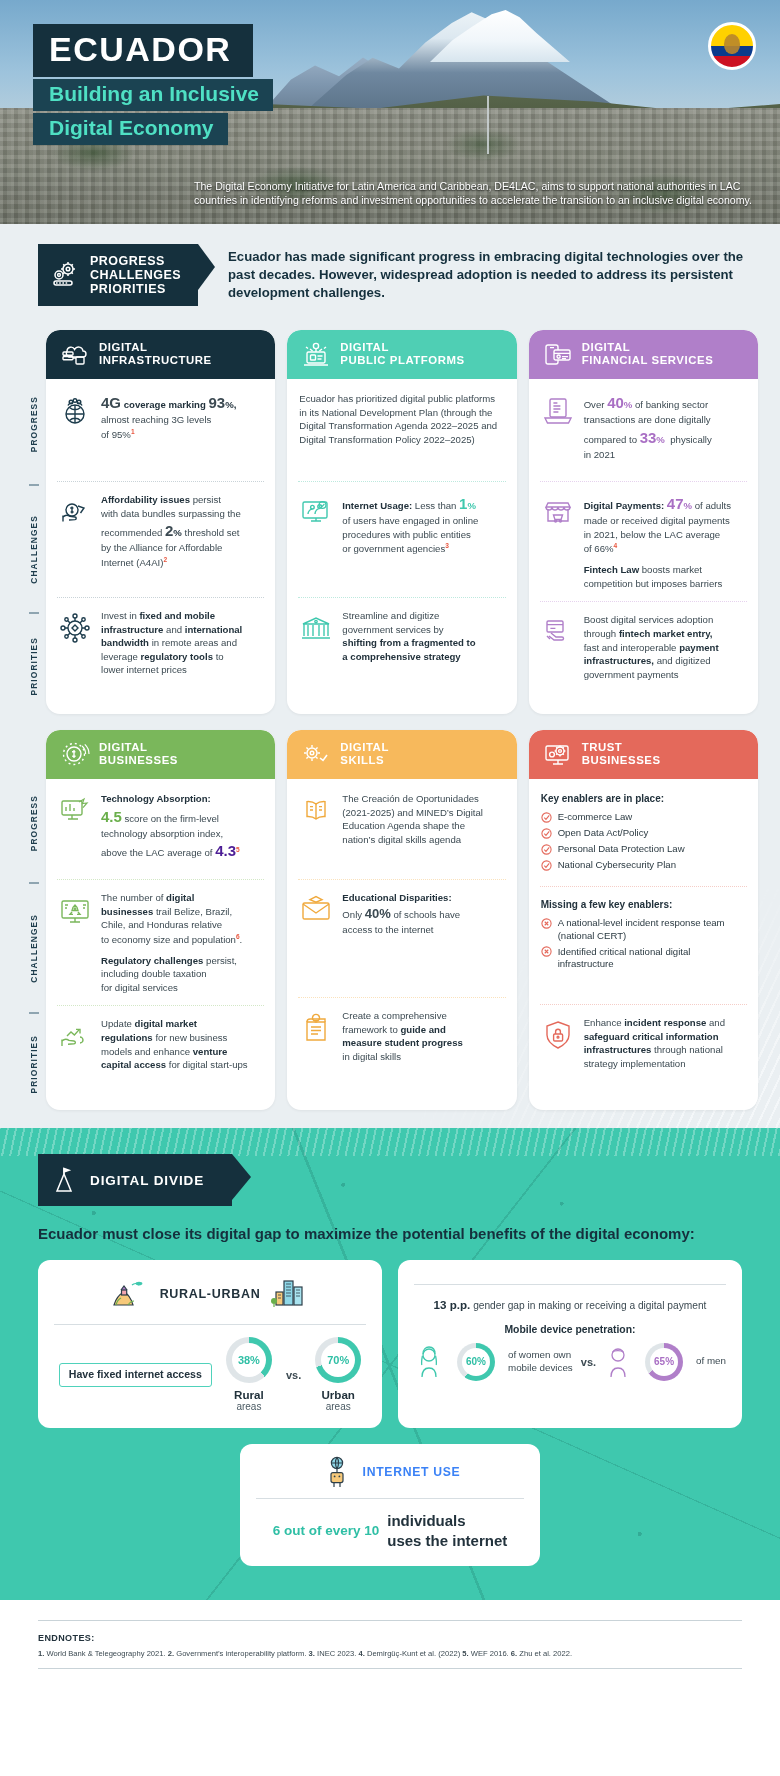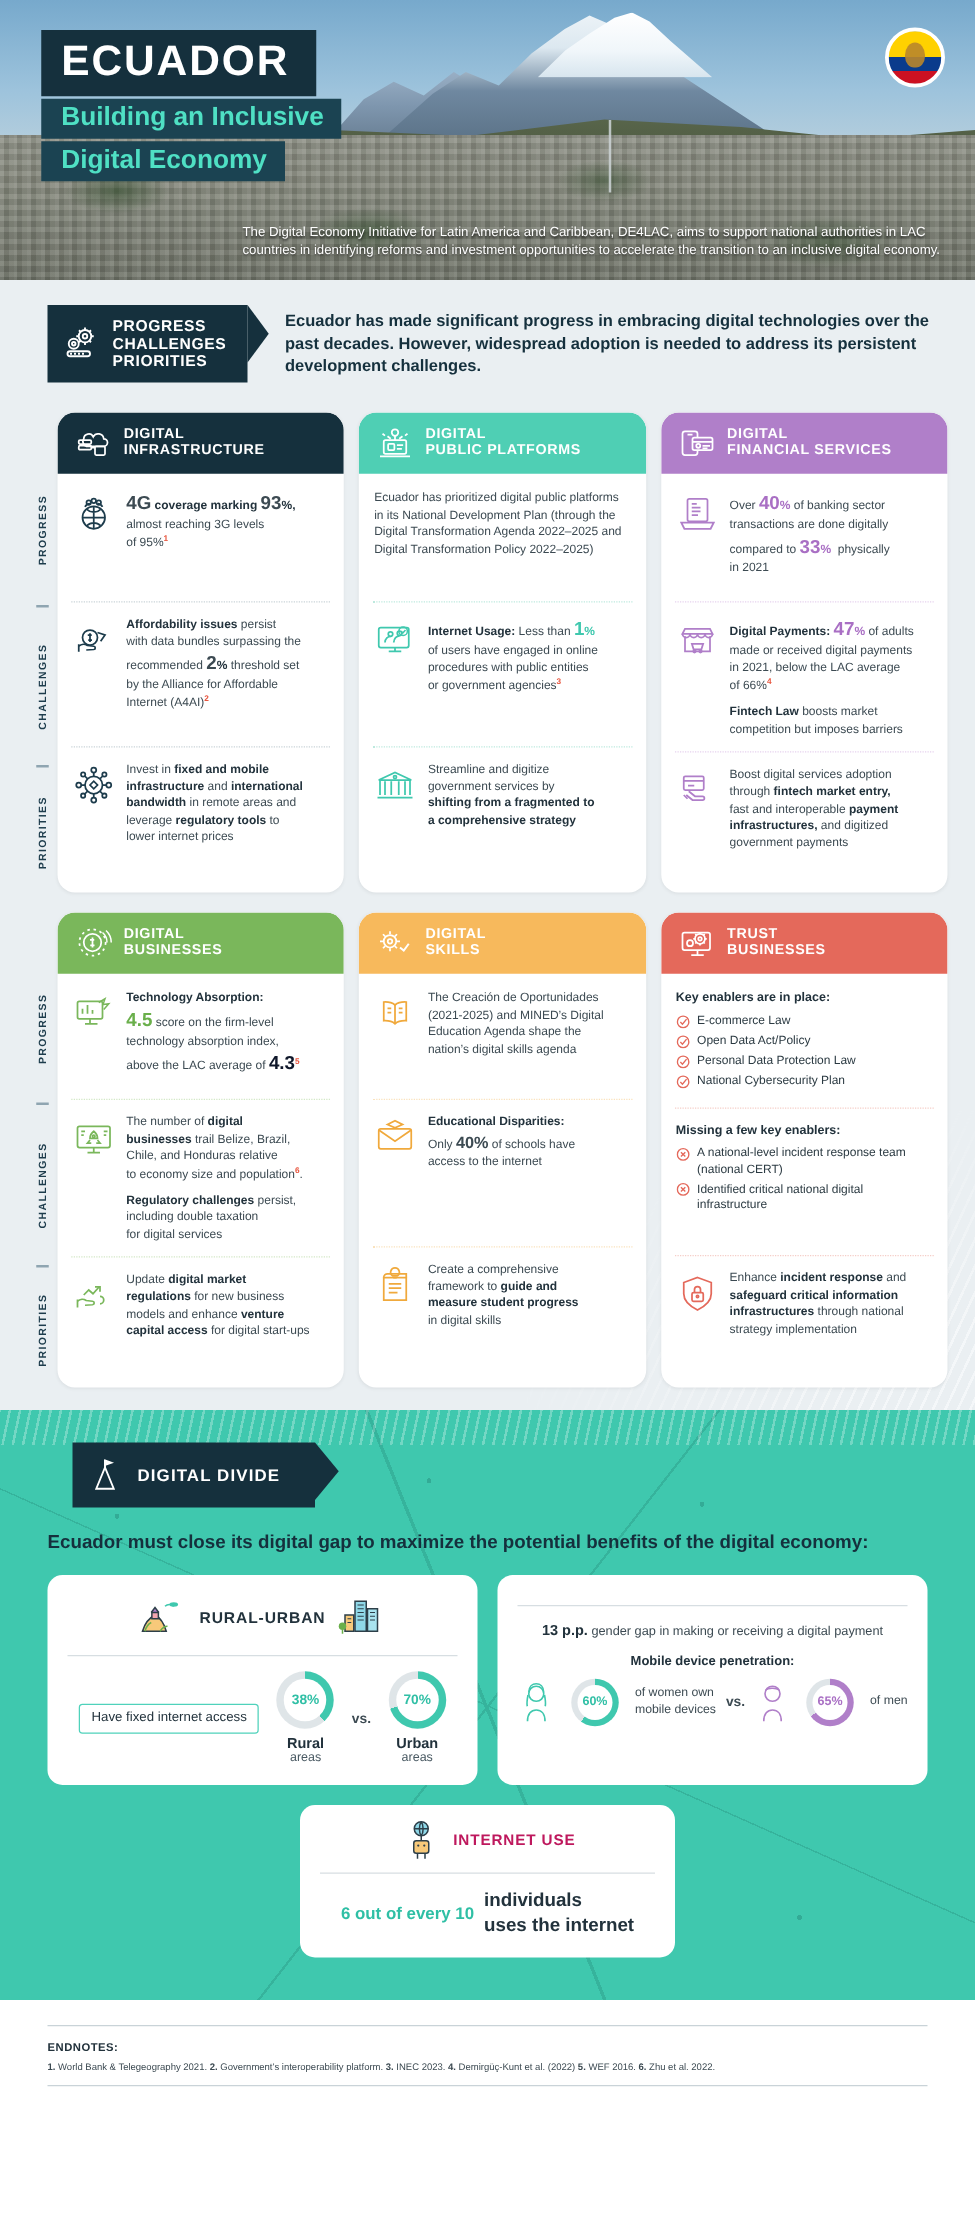--- a/index.html
+++ b/index.html
@@ -200,21 +200,21 @@
       linear-gradient(68deg, transparent 49.7%, #0d4a44 49.7%, #0d4a44 50%, transparent 50%),
       linear-gradient(-52deg, transparent 49.8%, #0d4a44 49.8%, #0d4a44 50%, transparent 50%),
       linear-gradient(24deg, transparent 49.85%, #0d4a44 49.85%, #0d4a44 50%, transparent 50%);
   }
   .divide .topwave{
     position:absolute; left:0; top:-6px; width:100%; height:34px;
     background: repeating-linear-gradient(102deg, rgba(255,255,255,.55) 0 2px, transparent 2px 8px);
     opacity:.5;
   }
   .dd-tag {
-    position:relative; margin-left:58px;
+    position:relative; margin-left:38px;
     background:#15303d; color:#fff;
     display:inline-flex; align-items:center; gap:10px;
     padding: 12px 28px 12px 14px; z-index:3;
   }
   .dd-tag:after{
     content:""; position:absolute; right:-19px; top:0;
     border-top:23px solid transparent; border-bottom:23px solid transparent;
     border-left:19px solid #15303d;
   }
   .dd-tag .t { font-size:13.5px; font-weight:700; letter-spacing:.9px; }
@@ -224,21 +224,21 @@
   }
   .dd-cards { display:flex; gap:16px; padding: 0 38px; position:relative; z-index:3; }
   .dd-card { background:#fff; border-radius:12px; padding:14px 16px 16px 16px; flex:1; }
   .dd-head { display:flex; align-items:center; justify-content:center; gap:10px; height:40px; }
   .dd-head .lbl { font-size:12.5px; font-weight:700; letter-spacing:.7px; color:#22323c; }
   .dd-rule { height:1px; background:#d7dee2; margin:10px 0 12px 0; }
 
   .ru-row { display:flex; align-items:center; justify-content:center; gap:14px; }
   .ru-box {
     border:1.6px solid #4fd2bb; border-radius:3px;
-    padding:4px 9px; font-size:10.6px; font-weight:400; line-height:1.26; color:#22323c;
+    padding:4px 9px; font-size:10.6px; font-weight:700; line-height:1.26; color:#22323c;
     position:relative;
   }
   .ru-item { text-align:center; }
   .ru-name { font-size:11.6px; font-weight:700; color:#22323c; margin-top:5px; }
   .ru-sub { font-size:10px; color:#4a5a63; }
   .vs { font-size:11px; font-weight:700; color:#3c4a52; }
 
   .donut { position:relative; width:46px; height:46px; margin:0 auto; }
   .donut span {
     position:absolute; inset:0; display:flex; align-items:center; justify-content:center;
@@ -249,21 +249,21 @@
   .gd-line b { font-size:11.6px; color:#22323c; }
   .gd-sub { font-size:10.4px; font-weight:700; color:#22323c; text-align:center; margin:10px 0 8px 0; }
   .gd-row { display:flex; align-items:center; justify-content:center; gap:8px; }
   .gd-txt { font-size:9.8px; line-height:1.3; color:#3c4a52; }
 
   .iu-card {
     background:#fff; border-radius:12px; width:300px; margin:16px auto 0 auto;
     padding:12px 16px 16px 16px; position:relative; z-index:3;
   }
   .iu-head { display:flex; align-items:center; justify-content:center; gap:9px; }
-  .iu-head .lbl { font-size:12.2px; font-weight:700; letter-spacing:.7px; color:#be185d; }
+  .iu-head .lbl { font-size:12.2px; font-weight:700; letter-spacing:.7px; color:#3b82f6; }
   .iu-rule { height:1px; background:#d7dee2; margin:10px 0 12px 0; }
   .iu-row { display:flex; align-items:center; justify-content:center; gap:8px; }
   .iu-big { font-size:13.5px; font-weight:700; color:#2fbfa5; }
   .iu-tail { font-size:15px; color:#3c4a52; line-height:1.3; }
   .iu-tail b { font-weight:700; color:#22323c; }
 
   
   .footer { background:#fff; padding: 20px 38px 8px 38px; }
   .fr { height:1px; background:#c9d3d8; }
   .endnotes-title { font-size:9px; font-weight:700; color:#22323c; margin:12px 0 5px 0; letter-spacing:.4px; }
@@ -548,21 +548,21 @@
           <div class="card-body">
             <div class="sec nodot" style="min-height:98px">
               <span class="sec-icon">
                 <svg viewBox="0 0 34 34" fill="none" stroke="#7ab75b" stroke-width="1.4">
                   <rect x="4" y="7" width="20" height="14" rx="1.4"></rect>
                     <path d="M10 25h10M14 21v4"></path>
                   <path d="M8 17v-4M12 17v-7M16 17v-3"></path>
                   <path d="M21 8l5-3-1.6 4.6L29 9l-4 4.6" stroke-width="1.2"></path>
                 </svg>
               </span>
-              <div class="sec-text"><b>Technology Absorption:</b><br><span class="big" style="color:#6aaf4b">4.5</span> score on the firm-level<br>technology absorption index,<br>above the LAC average of <span class="big" style="color:#0f172a">4.3</span><span class="sup">5</span></div>
+              <div class="sec-text"><b>Technology Absorption:</b><br><span class="big" style="color:#6aaf4b">4.5</span> score on the firm-level<br>technology absorption index,<br>above the LAC average of <span class="big" style="color:#4c1d95">4.3</span><span class="sup">5</span></div>
             </div>
             <div class="sec" style="min-height:118px; border-top-color:#d3e8c6">
               <span class="sec-icon">
                 <svg viewBox="0 0 34 34" fill="none" stroke="#7ab75b" stroke-width="1.4">
                   <rect x="4" y="8" width="26" height="17" rx="1.6"></rect>
                     <path d="M12 29h10M17 25v4"></path>
                   <path d="M17 12c2 1.6 3 3.6 3 5.6h-6c0-2 1-4 3-5.6z"></path>
                     <circle cx="17" cy="16" r="1"></circle>
                   <path d="M14 19l-2 2.4h3M20 19l2 2.4h-3"></path>
                   <path d="M7 12h3M7 15h2M25 12h3M25 15h2"></path>

